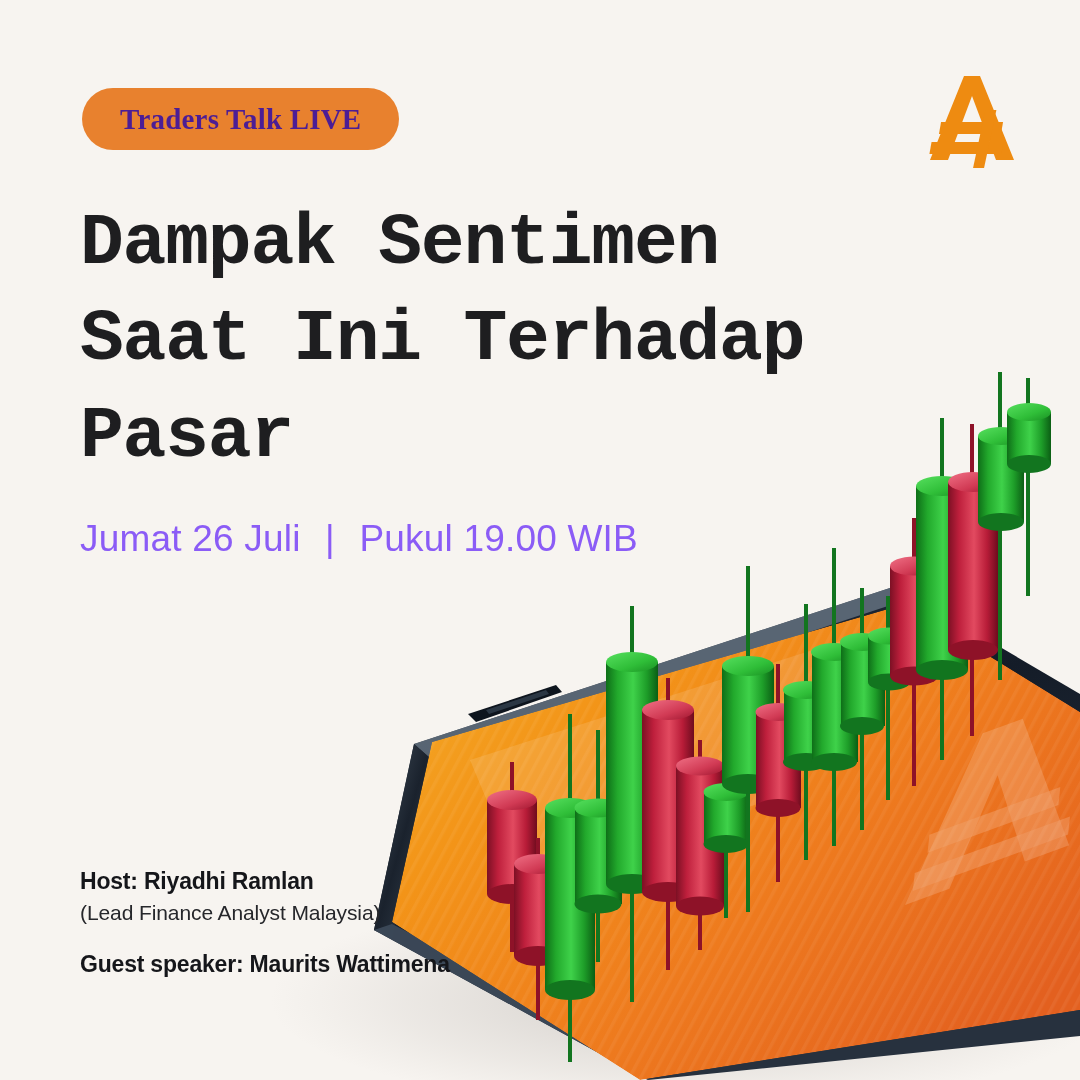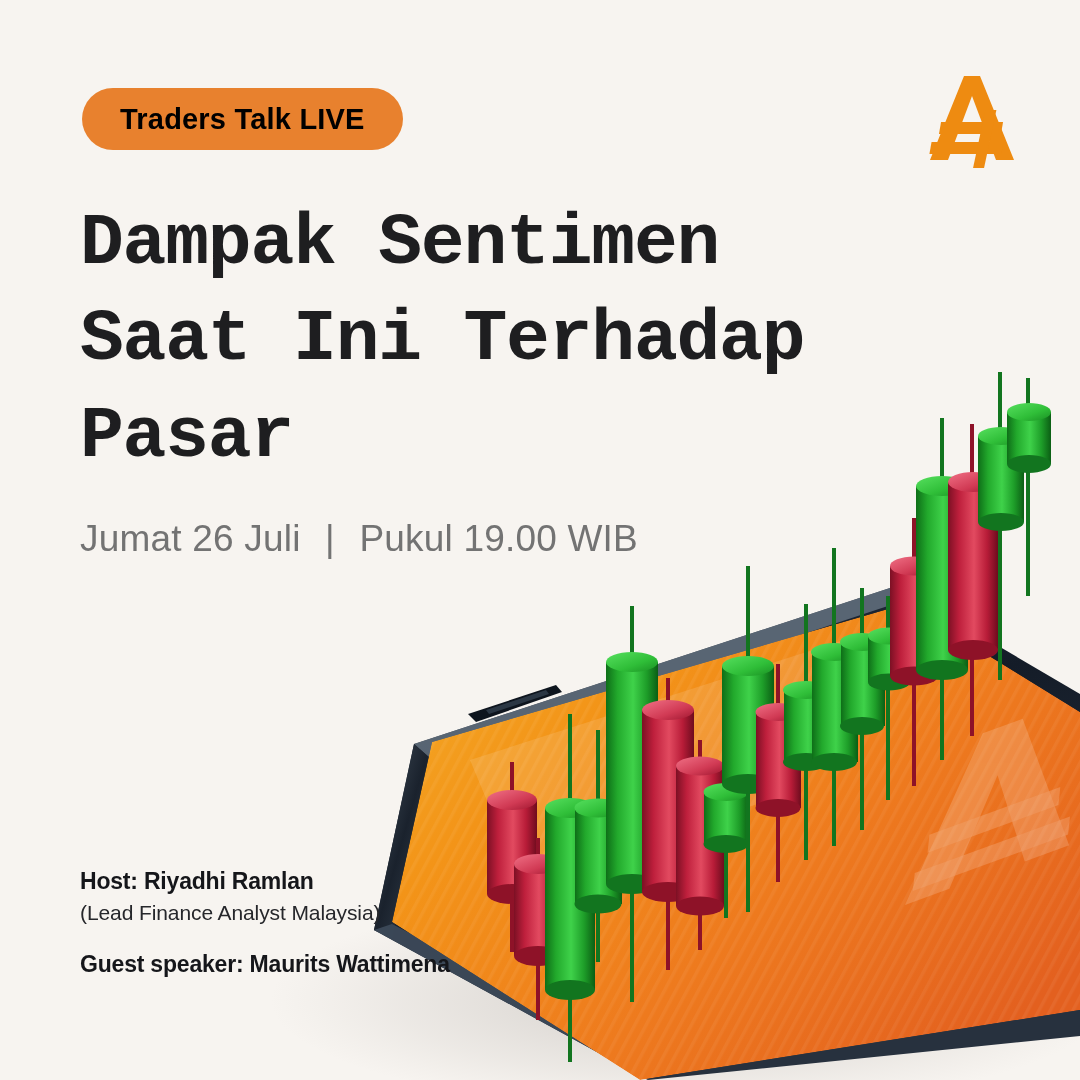--- a/index.html
+++ b/index.html
@@ -20,25 +20,26 @@
 
   
   #badge {
     position:absolute;
     left:82px; top:88px;
     height:62px;
     padding:4px 38px;
     display:flex; align-items:center;
     background:#E8812E;
     border-radius:40px;
-    color:#000000;
+    color:#4c1d95;
     font-size:29px;
     font-weight:bold;
     letter-spacing:0.2px;
     white-space:nowrap;
+    font-family:Liberation Serif, serif;
   }
 
   
   #logo {
     position:absolute;
     right:50px; top:60px;
     width:112px; height:112px;
   }
 
   
@@ -51,21 +52,21 @@
     font-weight:bold;
     line-height:1.32;
     letter-spacing:-1.2px;
   }
   #headline .hl-line { display:block;font-family:Liberation Mono, monospace; }
 
   
   #datetime {
     position:absolute;
     left:80px; top:518px;
-    color:#737373;
+    color:#8b5cf6;
     font-size:37px;
     font-weight:normal;
     letter-spacing:0.2px;
     white-space:nowrap;
   }
   #datetime .sep { margin:0 14px; font-weight:300; }
 
   
   #credits {
     position:absolute;

